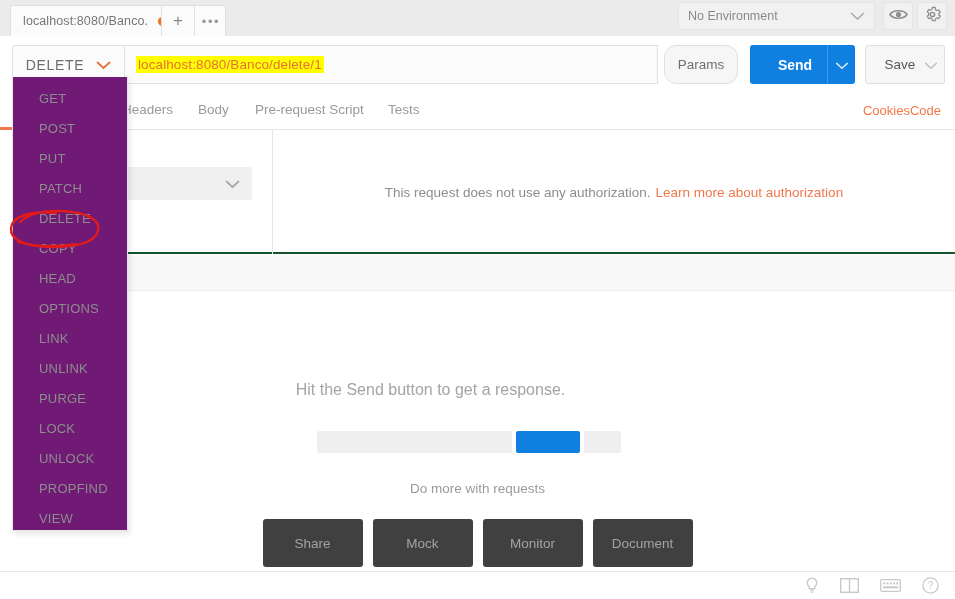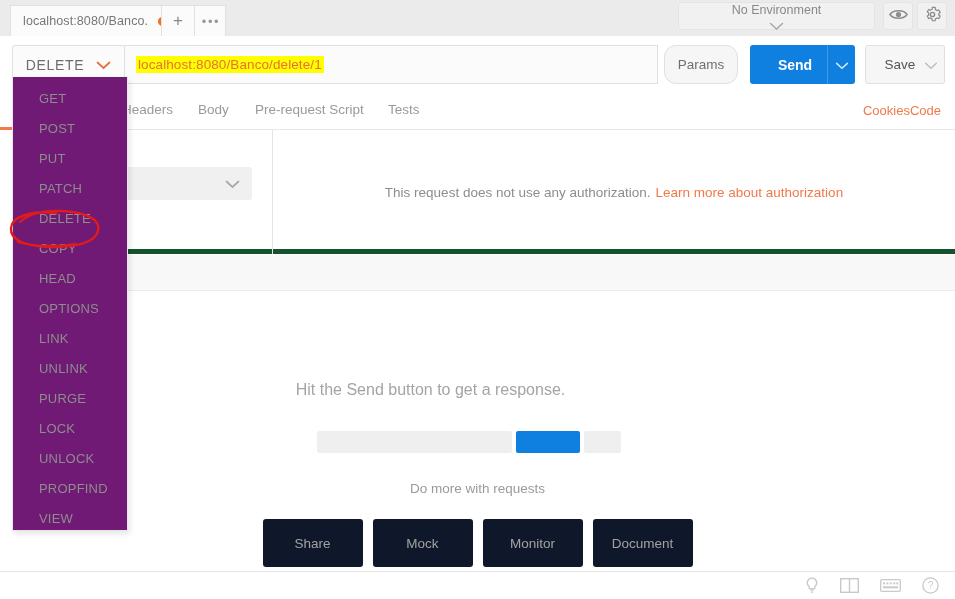--- a/index.html
+++ b/index.html
@@ -49,21 +49,21 @@
   }
   .tab-fill {
     position: absolute; left: 226px; top: 0; right: 0; height: 36px;
     background: #ebebeb;
   }
 
   
   .env-select {
     position: absolute; right: 80px; top: 2px; width: 197px; height: 28px;
     background: #f1f1f1; border: 1px solid #e4e4e4; border-radius: 3px;
-    display: flex; align-items: center; padding: 0 9px; flex-direction: column;
+    display: flex; align-items: center; padding: 0 9px;
   }
   .env-select-label { font-size: 12.5px; color: #8a8a8a; flex: 1; }
   .chev { display: inline-block; color: #a8a8a8; }
   .env-eye {
     position: absolute; right: 42px; top: 2px; width: 30px; height: 28px;
     background: #f1f1f1; border: 1px solid #e4e4e4; border-radius: 3px;
     display: flex; align-items: center; justify-content: center;
   }
   .env-gear {
     position: absolute; right: 8px; top: 2px; width: 30px; height: 28px;
@@ -133,21 +133,21 @@
     white-space: nowrap;
   }
   .reqlinks {
     position: absolute; top: 5px; right: 14px;
     display: flex; font-size: 13px; color: #f2784b;
   }
 
   
   .authpane {
     position: absolute; left: 0; top: 130px; width: 955px; height: 124px;
-    background: #fff; border-bottom: 5px solid #14532d;
+    background: #fff; border-bottom: 2px solid #14532d;
   }
   .auth-left-col {
     position: absolute; left: 0; top: 0; width: 273px; height: 124px;
     border-right: 1px solid #e4e4e4;
   }
   .auth-type-select {
     position: absolute; left: 120px; top: 37px; width: 132px; height: 33px;
     background: #f0f0f0; border-radius: 3px;
     display: flex; align-items: center; justify-content: flex-end;
     padding-right: 12px;
@@ -181,21 +181,21 @@
   .mock-save { width: 37px; height: 22px; background: #efefef; border-radius: 2px; }
   .domore {
     position: absolute; left: 0; top: 190px; width: 955px; text-align: center;
     font-size: 13.5px; color: #9a9a9a;
   }
   .action-row {
     position: absolute; left: 0; top: 228px; width: 955px;
     display: flex; justify-content: center; gap: 10px;
   }
   .action-btn {
-    width: 100px; height: 48px; background: #0f172a; border-radius: 3px;
+    width: 100px; height: 48px; background: #404040; border-radius: 3px;
     display: flex; align-items: center; justify-content: center;
     font-size: 13.5px; color: #a2a2a2;
   }
 
   
   .statusbar {
     position: absolute; left: 0; bottom: 0; width: 955px; height: 28px;
     background: #fff; border-top: 1px solid #e6e6e6;
     display: flex; align-items: center; justify-content: flex-end;
     gap: 21px; padding-right: 16px;

